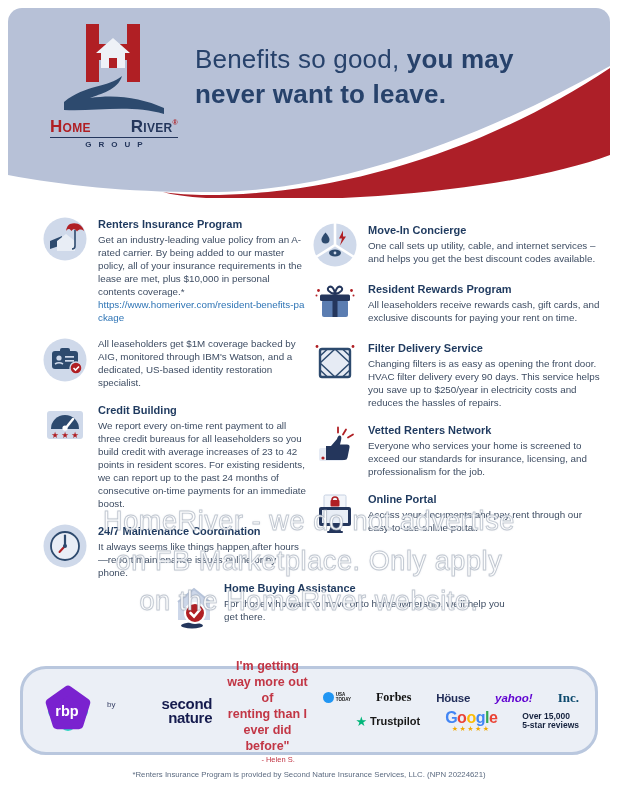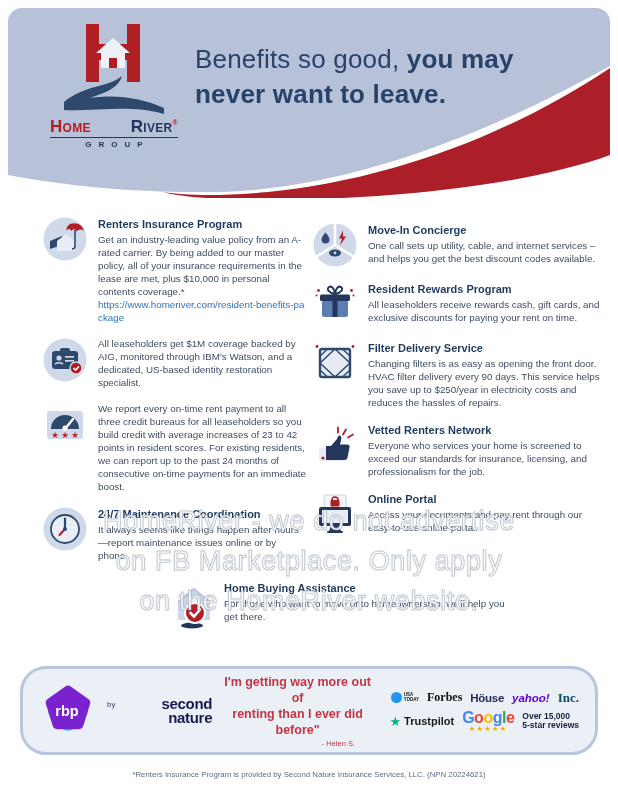--- a/index.html
+++ b/index.html
@@ -66,21 +66,21 @@
     display:flex; align-items:center; padding:0 16px; gap:8px; z-index:10;
   }
   .rbp-logo { width:58px; height:58px; flex:0 0 58px; }
   .sn { display:flex; align-items:flex-start; gap:2px; margin-left:2px; }
   .sn .by { font-size:8px; color:#3a4368; margin-top:3px; }
   .sn-lines { text-align:right; color:#151b4e; font-weight:bold; font-size:15px; line-height:13.5px; letter-spacing:-0.3px;margin-left:44px; }
   .quote { flex:1; text-align:center; color:#c23645; padding:0 4px; }
   .quote .q-lines { font-weight:bold; font-size:12.5px; line-height:16px; }
   .quote .attr { font-size:7.5px; text-align:right; padding-right:16px; margin-top:1px; }
   .press { flex:0 0 196px; display:flex; flex-direction:column; gap:5px; }
-  .press-row { display:flex; align-items:center; justify-content:flex-end; gap:8px; }
+  .press-row { display:flex; align-items:center; justify-content:flex-end; gap:25px; }
   .usat { display:flex; align-items:center; gap:2px; }
   .usat-dot { width:11px; height:11px; border-radius:50%; background:#2196f3; }
   .usat-txt { font-size:4.5px; font-weight:bold; color:#111; line-height:4.5px; }
   .press-forbes { font-family:"Liberation Serif", serif; font-weight:bold; font-size:12px; color:#111; }
   .press-house { font-weight:bold; font-size:11.5px; color:#1e2a56; letter-spacing:-0.3px; }
   .press-yahoo { font-weight:bold; font-style:italic; font-size:11.5px; color:#5f01d1; }
   .press-inc { font-family:"Liberation Serif", serif; font-weight:bold; font-size:13px; color:#0c4a6e; }
   .trustpilot { display:flex; align-items:center; gap:3px; }
   .tp-star { color:#00b67a; font-size:13px; line-height:13px; }
   .tp-word { font-size:11px; font-weight:bold; color:#191919; }
@@ -167,20 +167,21 @@
       <div class="icon">
         <svg viewBox="0 0 46 46">
           <rect x="5" y="9" width="36" height="28" rx="3" fill="#cfd9ea"></rect>
           <path d="M9 27 A14 14 0 0 1 37 27 L9 27 Z" fill="#2d4a6e"></path>
           <path d="M23 27 L31 17" stroke="#fff" stroke-width="2.4" stroke-linecap="round"></path>
           <circle cx="23" cy="26" r="2.6" fill="#fff"></circle>
           <text x="23" y="35.5" font-size="8.5" text-anchor="middle" fill="#b01f24">★ ★ ★</text>
         </svg>
       </div>
       <div>
+        <h3>Credit Building</h3>
         <p>We report every on-time rent payment to all three credit bureaus for all leaseholders so you build credit with average increases of 23 to 42 points in resident scores. For existing residents, we can report up to the past 24 months of consecutive on-time payments for an immediate boost.</p>
       </div>
     </div>
 
     <div class="benefit">
       <div class="icon">
         <svg viewBox="0 0 46 46">
           <circle cx="23" cy="23" r="21.5" fill="#cfd9ea"></circle>
           <circle cx="23" cy="23" r="14" fill="#e9eef6" stroke="#2d4a6e" stroke-width="1.8"></circle>
           <path d="M23 23 L23 12.5" stroke="#2d4a6e" stroke-width="2.2" stroke-linecap="round"></path>

